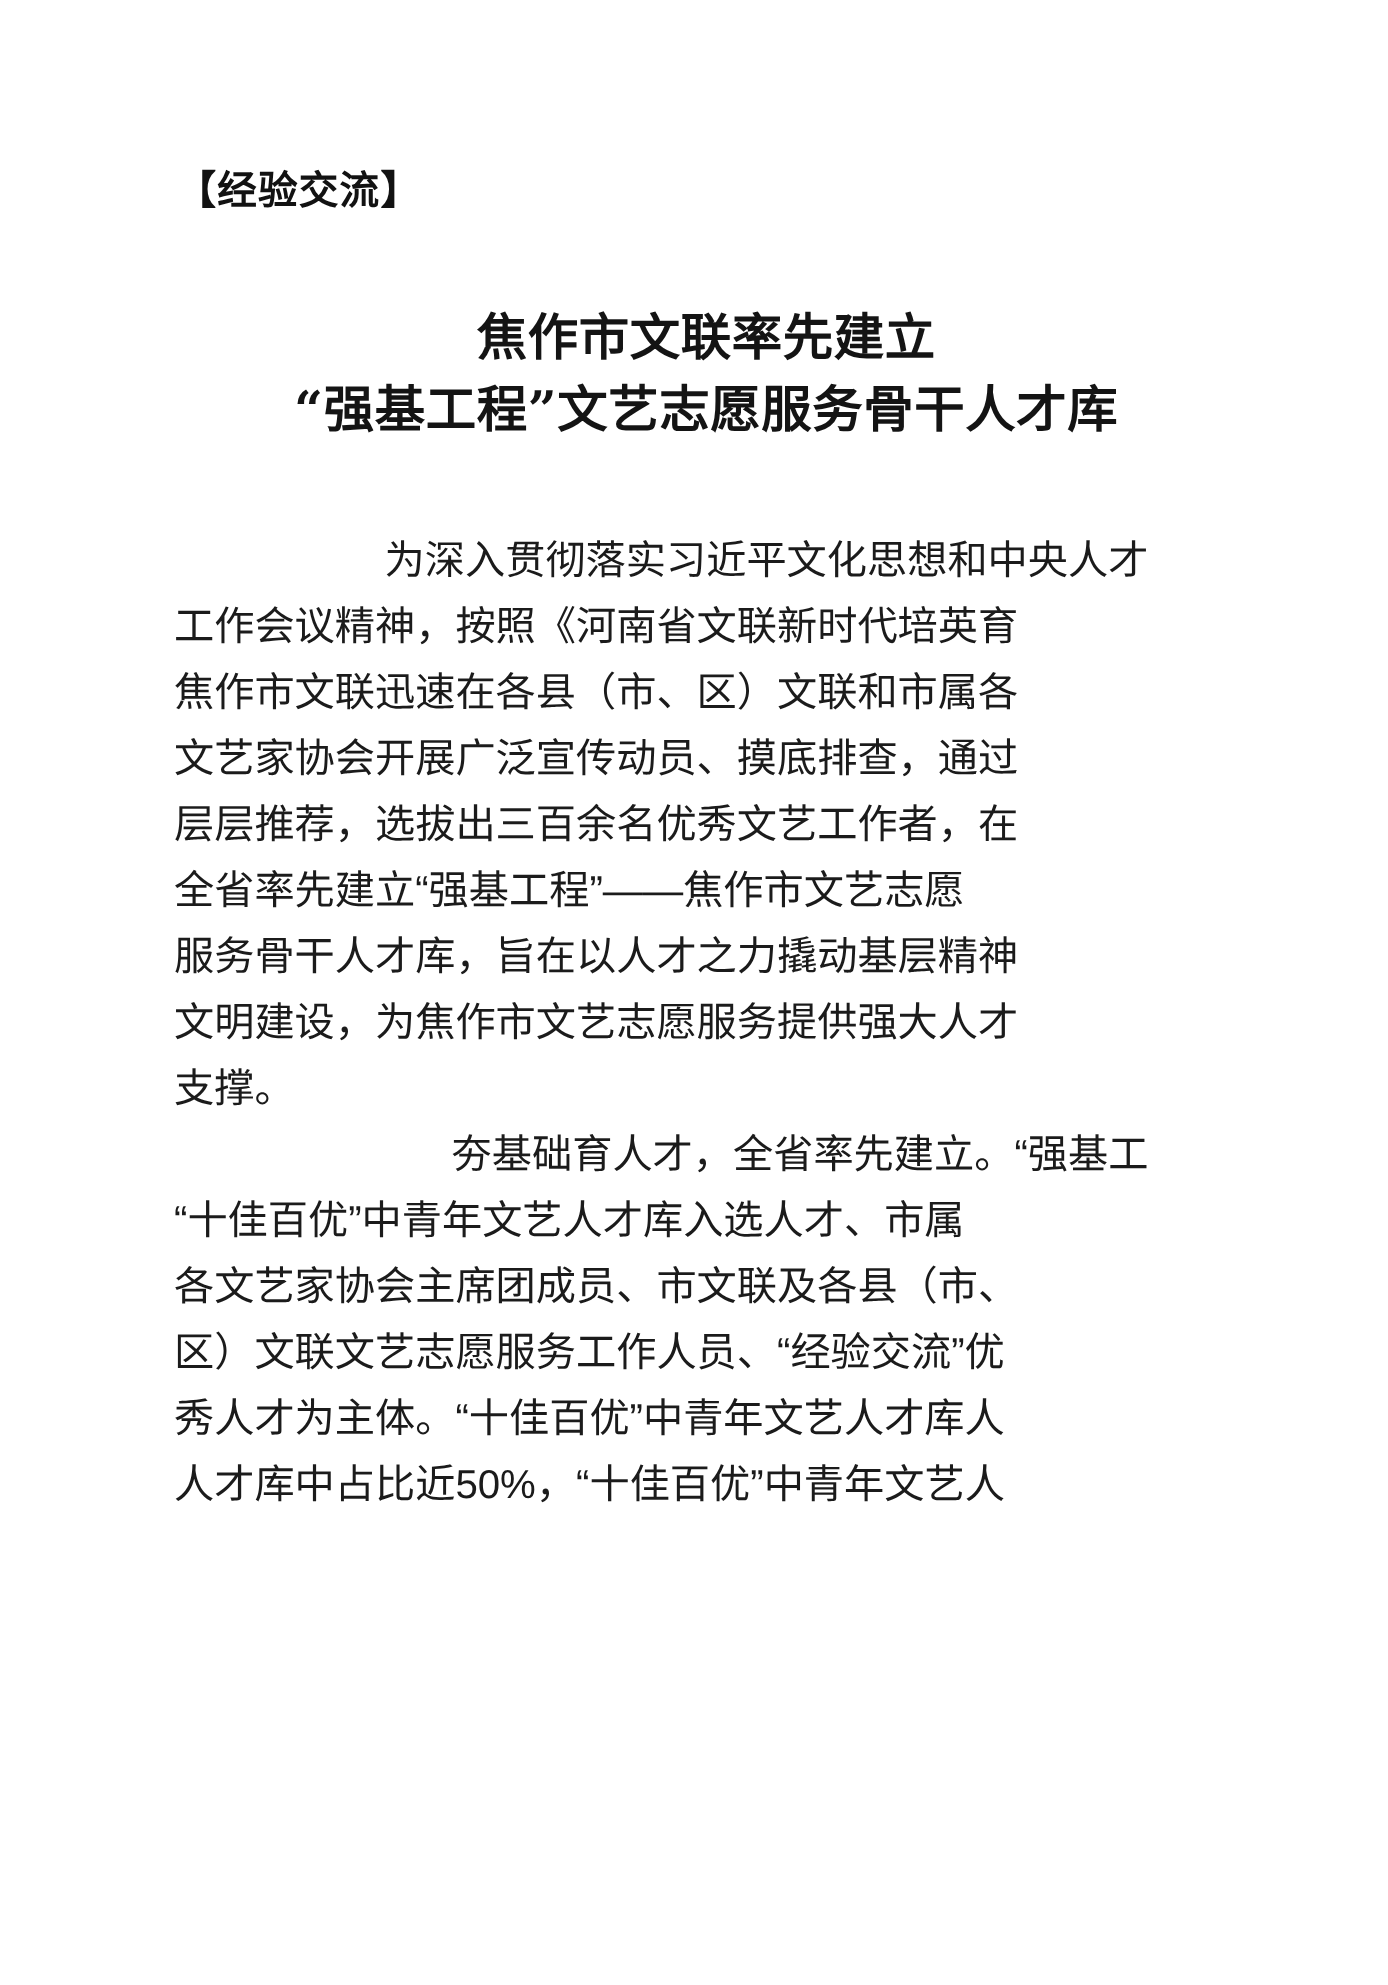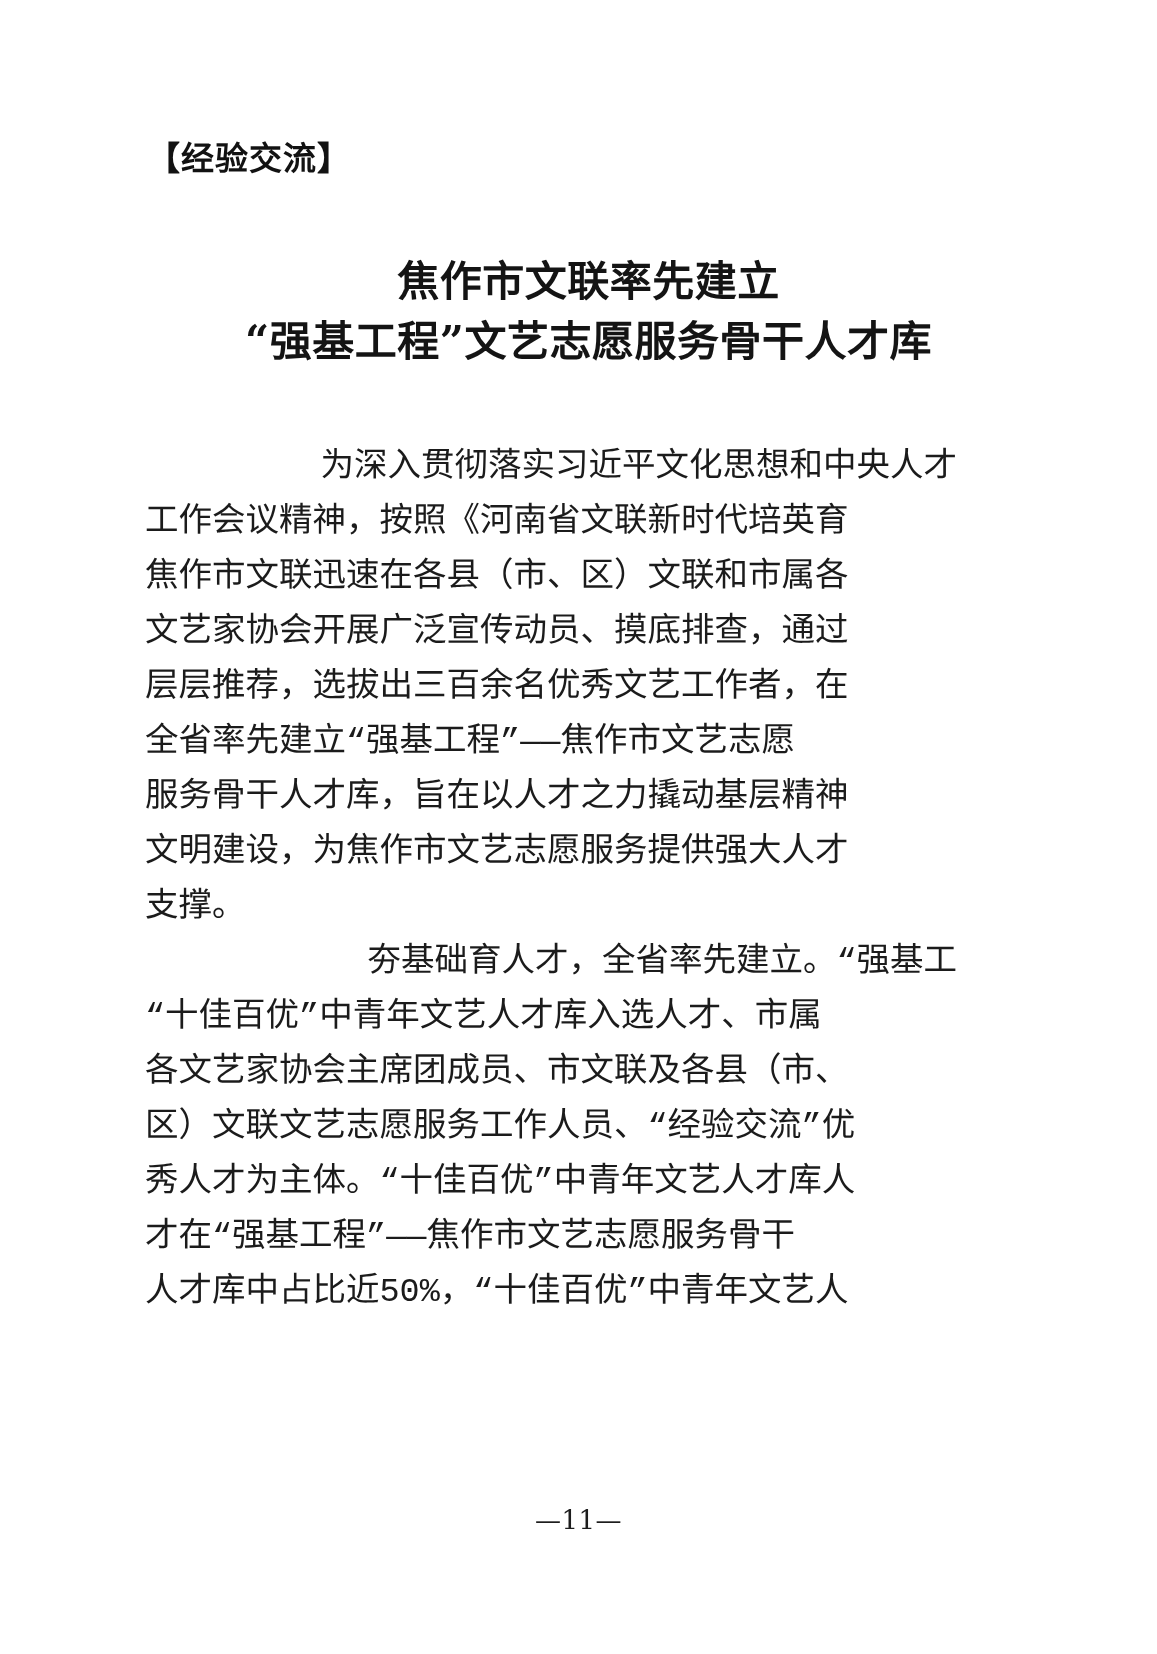--- a/index.html
+++ b/index.html
@@ -58,21 +58,21 @@
   }
 
   
   .body-block {
     position: absolute;
     left: 145px;
     top: 440px;
     width: 812px;
   }
   .para {
-    font-family: Liberation Mono, monospace;
+    font-family: Liberation Sans, sans-serif;
     font-size: 33.5px;
     line-height: 55px;
     color: #1b1b1b;
     margin: 0;
     letter-spacing: 0;
     white-space: nowrap;
     font-weight: 400;
   }
   .para .ln {
     display: block;
@@ -158,24 +158,20 @@
       <span class="ln justify">
         <span>各文艺家协会主席团成员、市文联及各县（市、</span>
       </span>
       <span class="ln justify">
         <span>区）文联文艺志愿服务工作人员、“经验交流”优</span>
       </span>
       <span class="ln justify">
         <span>秀人才为主体。“十佳百优”中青年文艺人才库人</span>
       </span>
       <span class="ln justify">
-        <span>才在“强基工程”——焦作市文艺志愿服务骨干</span>
-      </span>
-      <span class="ln justify">
         <span>人才库中占比近50%，“十佳百优”中青年文艺人</span>
       </span>
     </p>
 
   </div>
 
-  <div class="folio">—11—</div>
 
 </div>
 
 </body></html>

